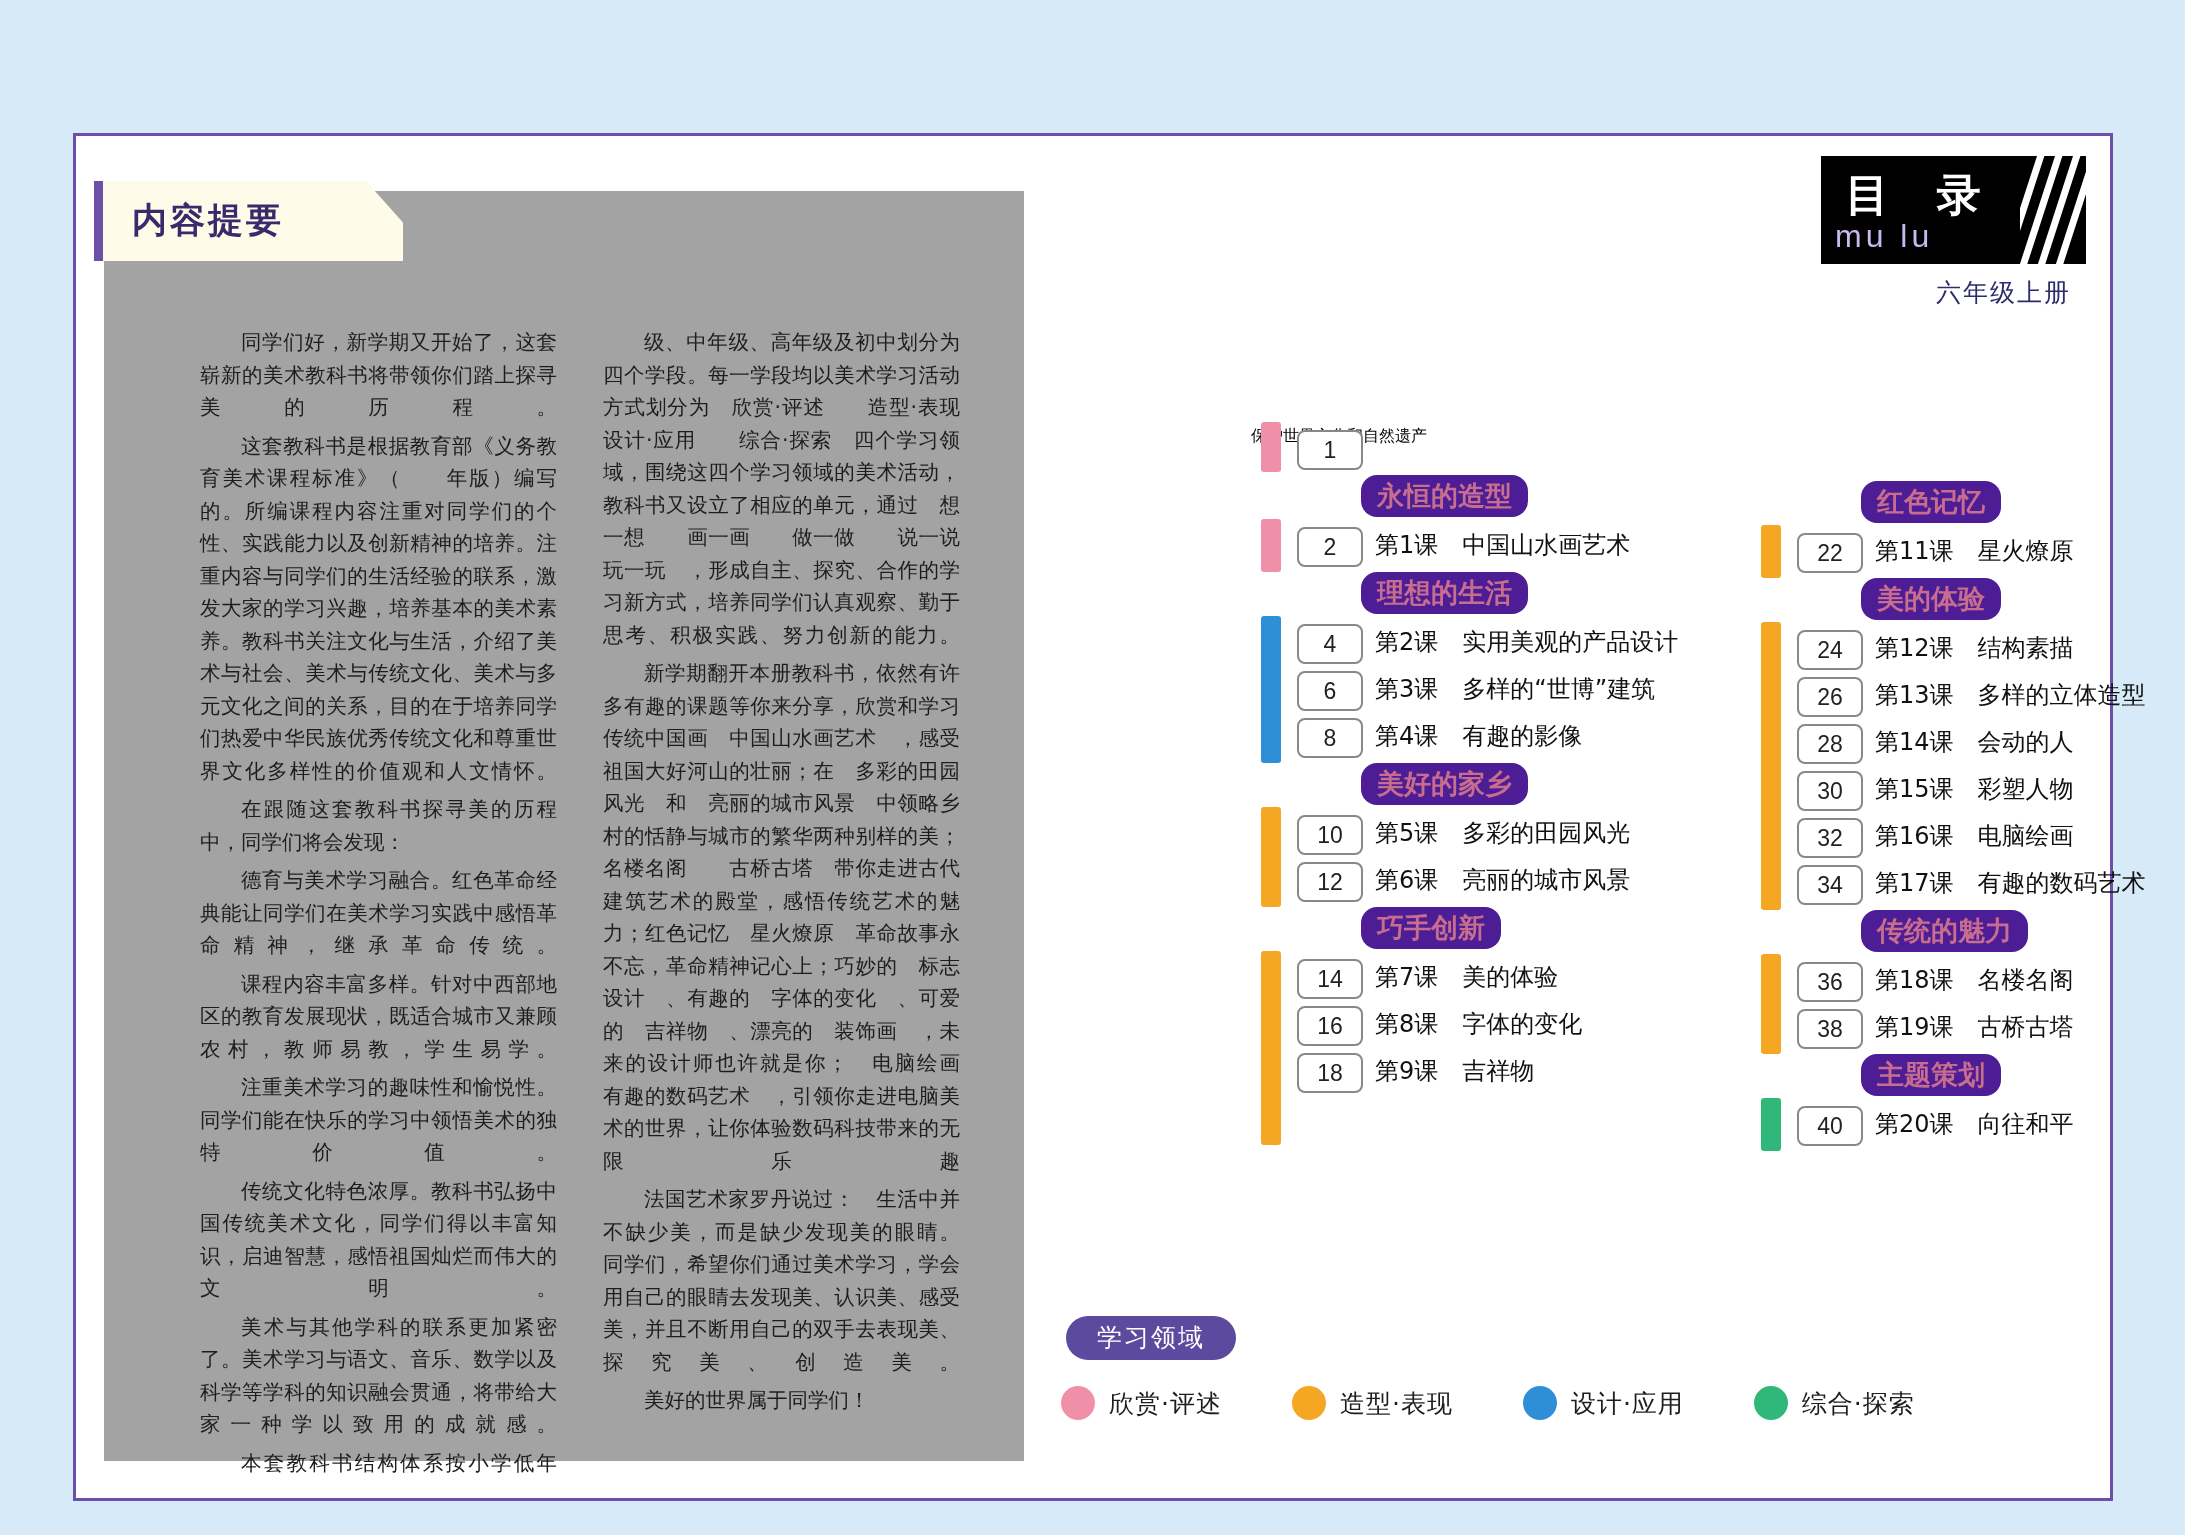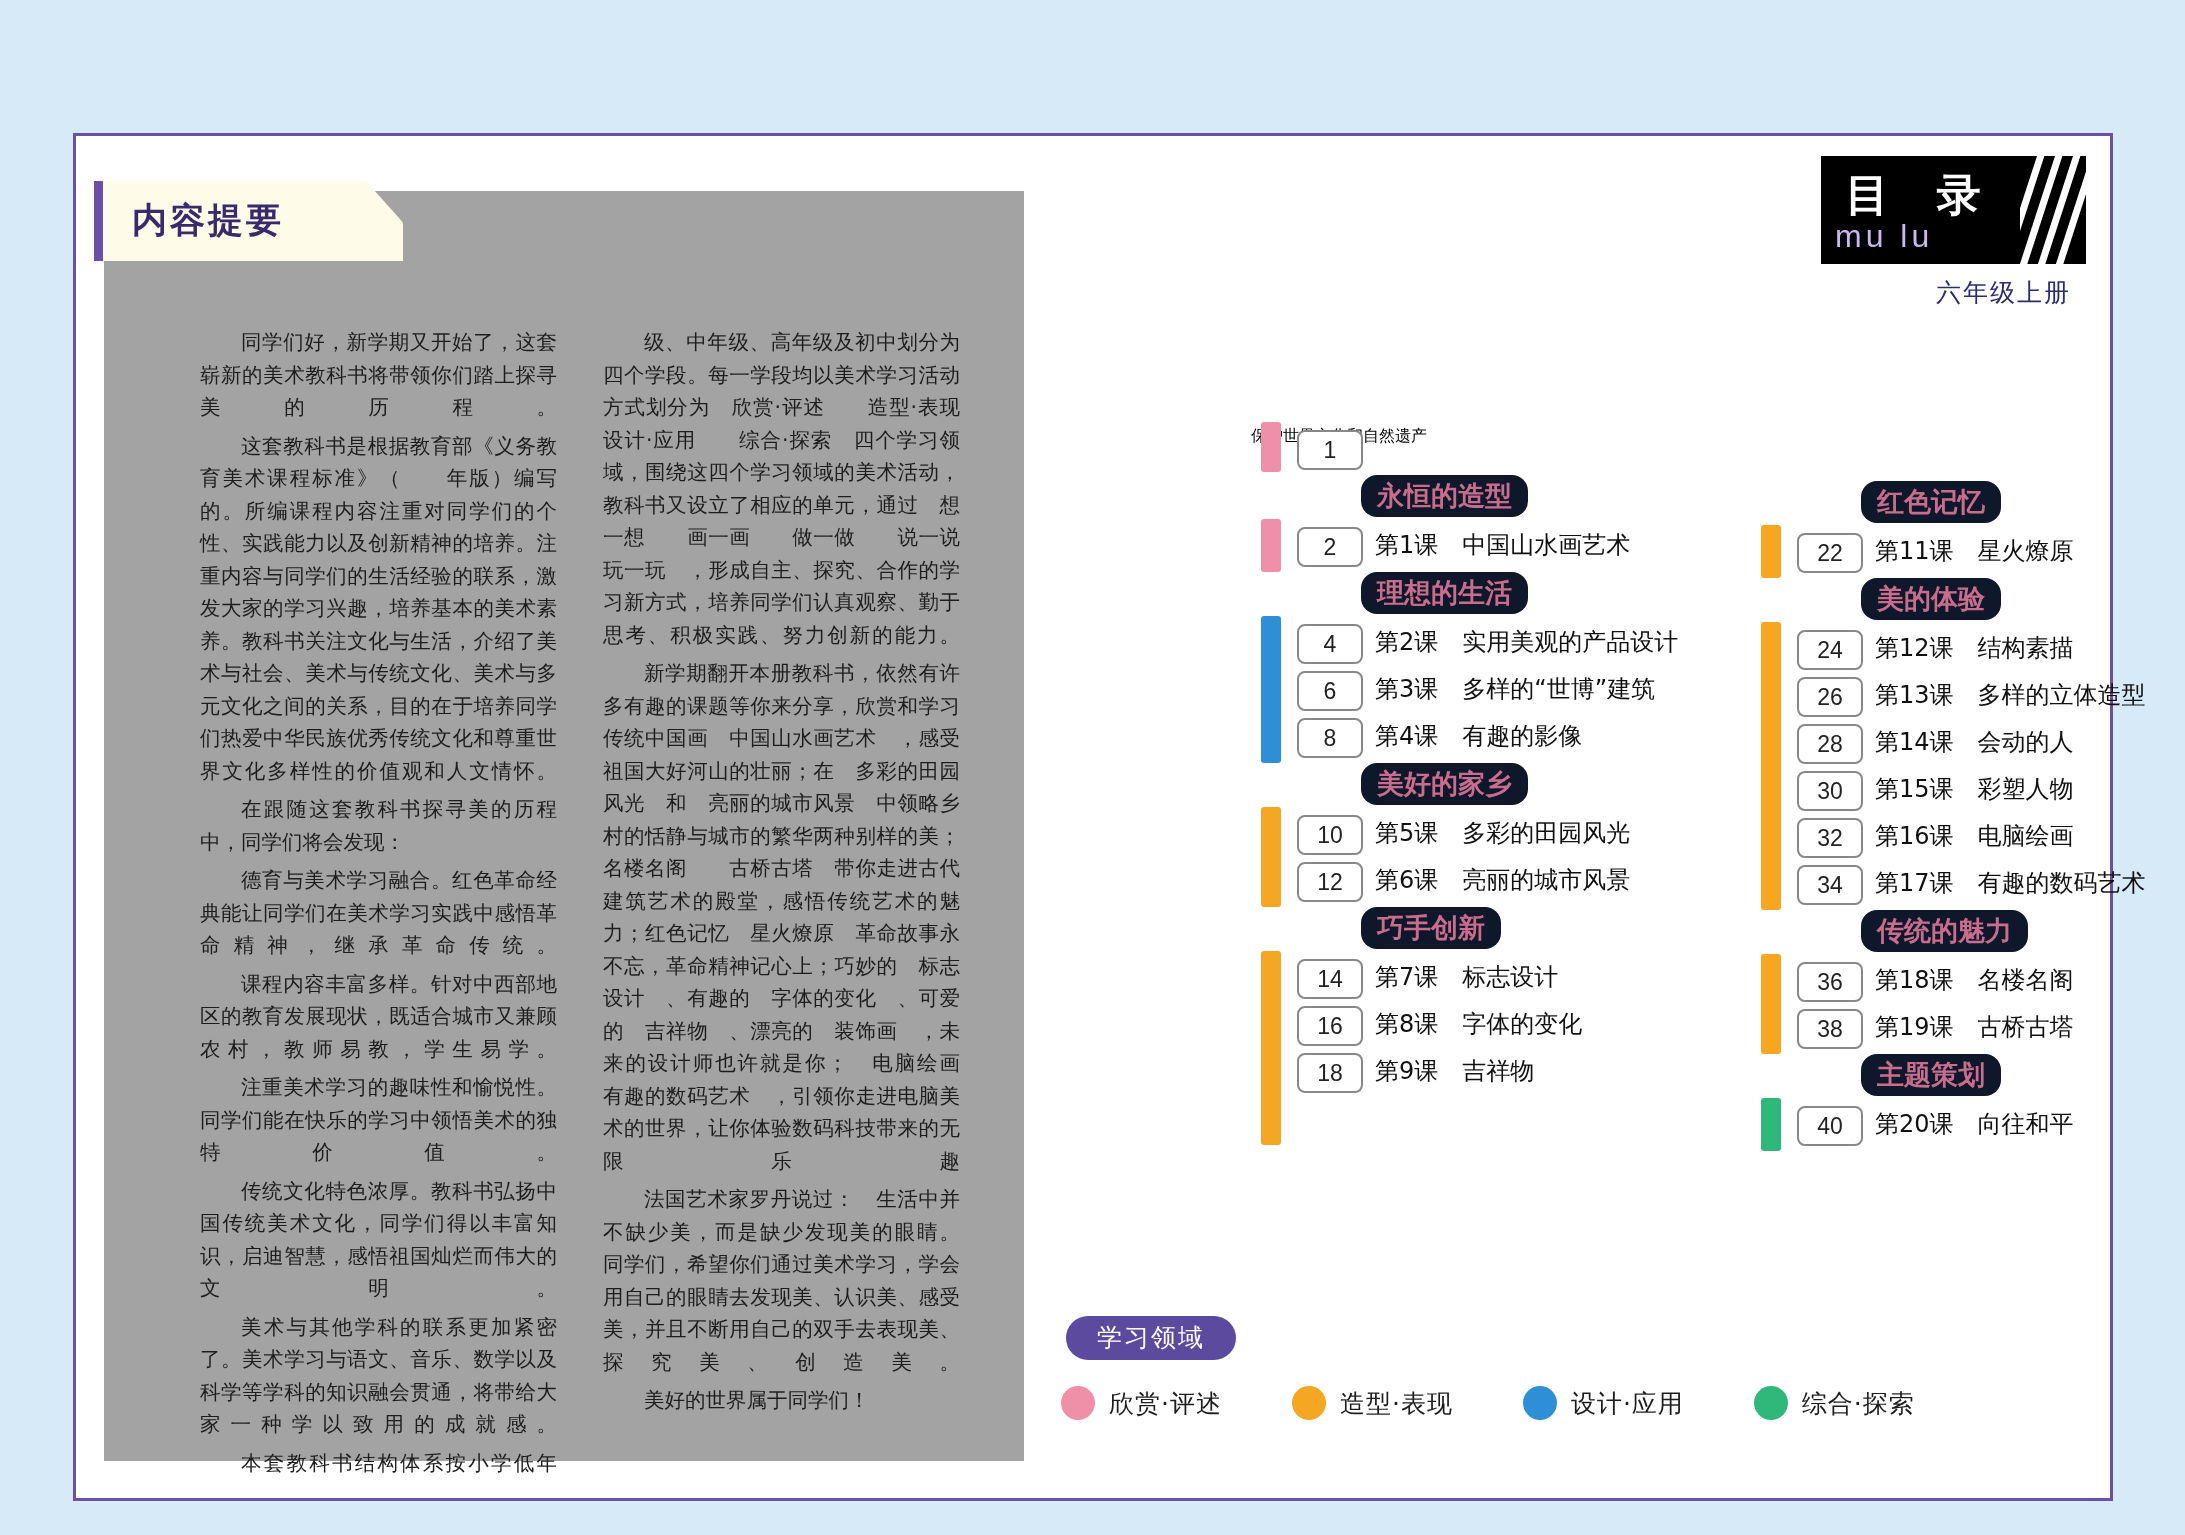--- a/index.html
+++ b/index.html
@@ -72,21 +72,21 @@
     font-size:25px;color:#2d2d6b;letter-spacing:2px;
     font-family:"DejaVu Sans","Liberation Sans",sans-serif;
   }
   
   .toc-left{position:absolute;left:200px;top:290px;width:430px;}
   .toc-right{position:absolute;left:700px;top:345px;width:420px;}
   .unit{position:relative;margin-bottom:2px;}
   .unit-title{
     display:inline-block;
     font-size:27px;font-weight:bold;color:#c86d8e;
-    background:#0f172a;border-radius:16px;padding:3px 16px;
+    background:#4c1d95;border-radius:16px;padding:3px 16px;
     margin-left:110px;margin-bottom:6px;
     font-family:"DejaVu Sans","Liberation Sans",sans-serif;
   }
   .lesson{position:relative;height:47px;}
   .num-box{
     position:absolute;left:46px;top:4px;width:62px;height:36px;
     border:2.5px solid #888;border-radius:8px;background:#fff;
     text-align:center;line-height:36px;font-size:23px;color:#222;
   }
   .lesson-text{
@@ -195,21 +195,21 @@
               <div class="lesson-text">第5课　多彩的田园风光</div>
             </div>
             <div class="lesson">
               <div class="num-box">12</div>
               <div class="lesson-text">第6课　亮丽的城市风景</div>
             </div>
           </div><div class="spine" style="background: rgb(245, 166, 35); height: 100px; top: 44px;"></div></div>
         <div class="unit"><div class="unit-title">巧手创新</div><div style="position: relative;">
             <div class="lesson">
               <div class="num-box">14</div>
-              <div class="lesson-text">第7课　标志设计</div>
+              <div class="lesson-text">第7课　美的体验</div>
             </div>
             <div class="lesson">
               <div class="num-box">16</div>
               <div class="lesson-text">第8课　字体的变化</div>
             </div>
             <div class="lesson">
               <div class="num-box">18</div>
               <div class="lesson-text">第9课　吉祥物</div>
             </div>
           </div><div class="spine" style="background: rgb(245, 166, 35); height: 194px; top: 44px;"></div></div>

